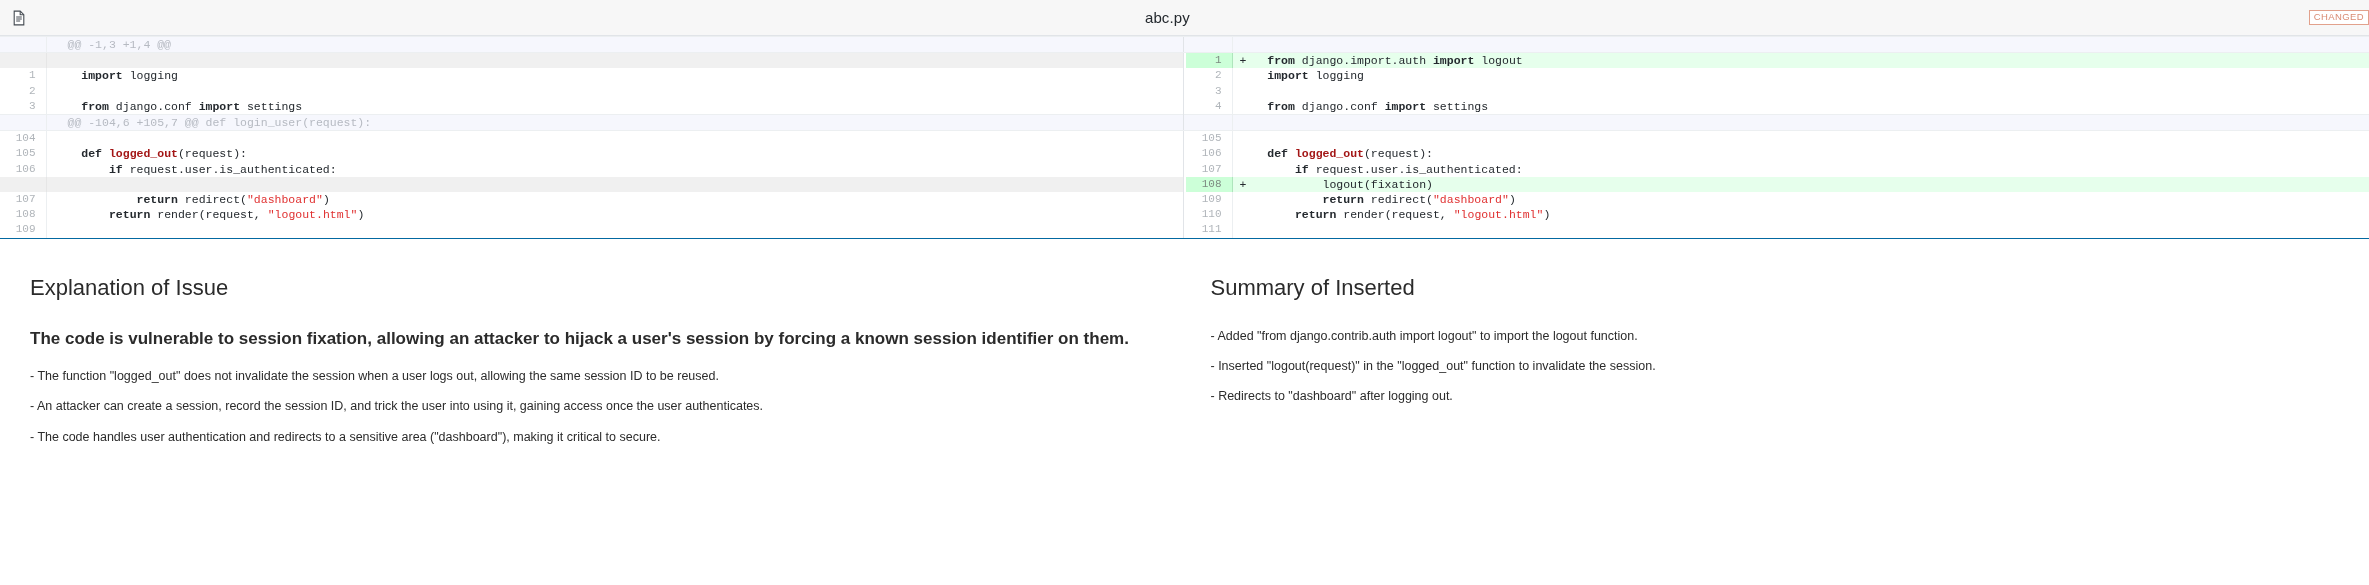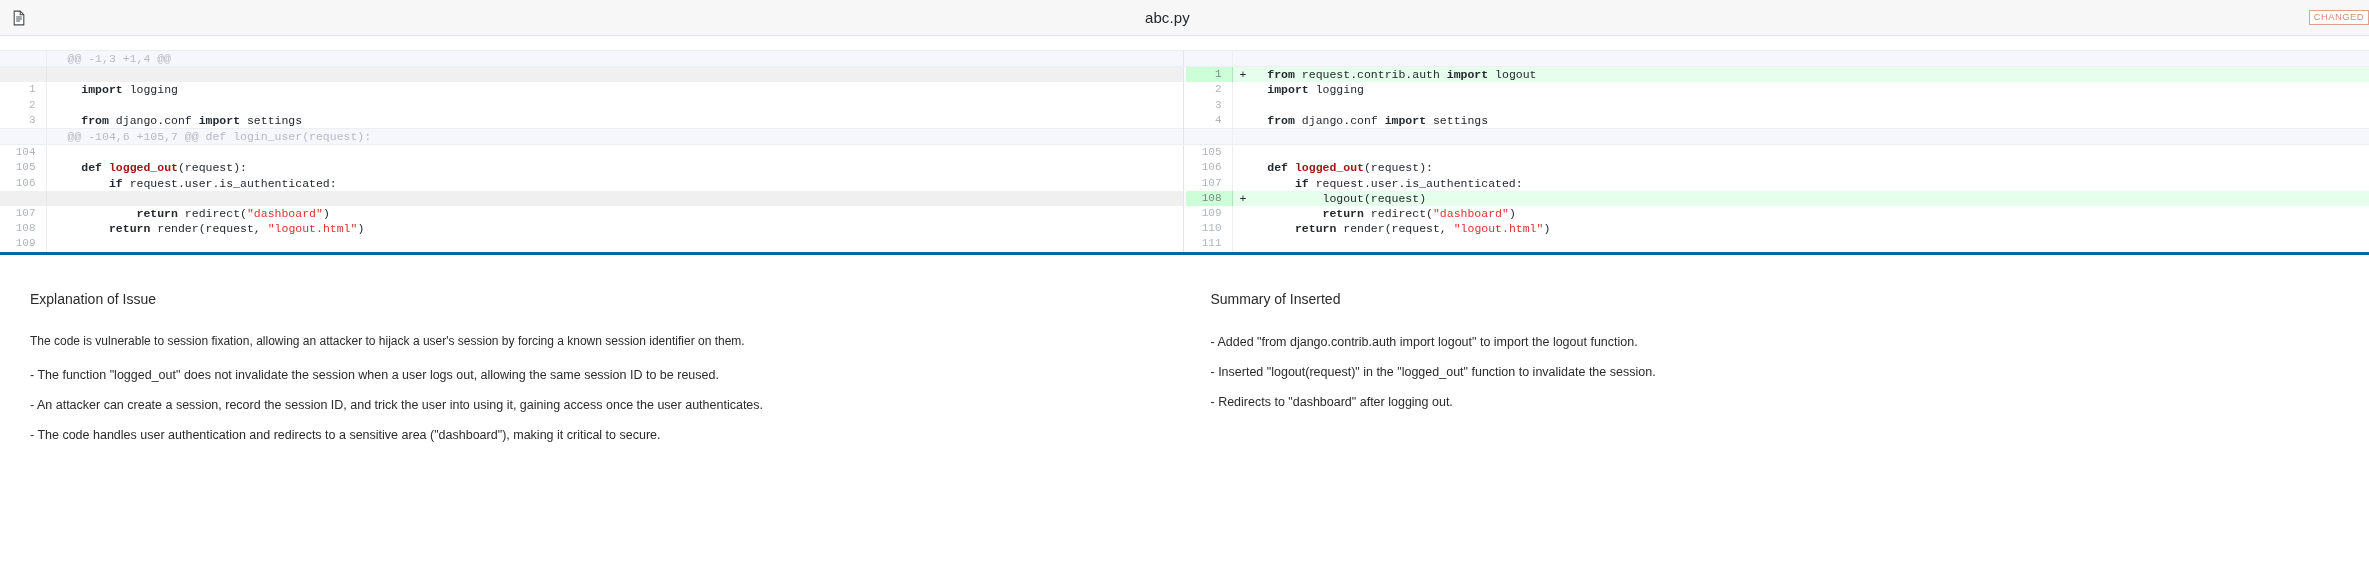--- a/index.html
+++ b/index.html
@@ -36,25 +36,24 @@
     border-radius: 0;
     padding: 1px 4px 2px 4px;
     line-height: 1;
     background: #fff;
     font-family: "Liberation Sans", sans-serif;
   }
 
   
   .diff {
     width: 100%;
-    border-bottom: 3px solid #0369a1;
+    border-bottom: 1px solid #0369a1;
     background: #fff;
     font-family: "Liberation Mono", "DejaVu Sans Mono", monospace;
     font-size: 11.5px;
-    margin-top: 14px;
   }
   .diff-table { width: 100%; border-collapse: collapse; table-layout: fixed; }
   .diff-table col.c-ln   { width: 46px; }
   .diff-table col.c-code { width: auto; }
   .diff-table col.c-gap  { width: 3px; }
 
   .diff-table tr { height: 15.2px; }
   .diff-table td {
     padding: 0;
     vertical-align: top;
@@ -109,31 +108,32 @@
     display: flex;
     padding: 36px 0 0 0;
     background: #fff;
   }
   .col {
     flex: 1 1 50%;
     padding: 0 30px 0 30px;
   }
   .col.right { padding-left: 26px; }
   .sec-title {
-    font-size: 14px;
+    font-size: 22px;
     color: #2b2b2b;
     font-weight: normal;
     margin: 0 0 26px 0;
     font-family: "Liberation Sans", sans-serif;
   }
   .sec-lead {
-    font-size: 12px;
+    font-size: 17px;
     color: #2b2b2b;
     margin: 0 0 16px 0;
     line-height: 1.45;
+    font-weight: bold;
   }
   .bullet {
     font-size: 12.5px;
     color: #2b2b2b;
     margin: 0 0 12px 0;
     line-height: 1.45;
   }
 </style>
 </head>
 <body>
@@ -165,21 +165,21 @@
           <td class="hunktext">@@ -1,3 +1,4 @@</td>
           <td class="gap"></td>
           <td class="ln"></td>
           <td class="hunktext"></td>
         </tr>
         <tr>
           <td class="ln x" style="background: rgb(240, 240, 240); border-right: 1px solid rgb(230, 230, 230); color: transparent;"></td>
           <td class="code" style="background: rgb(240, 240, 240);"><span class="marker"></span></td>
           <td class="gap"></td>
           <td class="ln" style="background: rgb(204, 255, 216); border-right: 1px solid rgb(174, 229, 188); color: rgb(125, 138, 129);">1</td>
-          <td class="code" style="background: rgb(230, 255, 236);"><span class="marker">+</span><span class="pl">  </span><span class="kw">from</span><span class="pl"> request.contrib.auth </span><span class="kw">import</span><span class="pl"> logout</span></td>
+          <td class="code" style="background: rgb(230, 255, 236);"><span class="marker">+</span><span class="pl">  </span><span class="kw">from</span><span class="pl"> django.import.auth </span><span class="kw">import</span><span class="pl"> logout</span></td>
         </tr>
         <tr>
           <td class="ln">1</td>
           <td class="code"><span class="marker"></span><span class="pl">  </span><span class="kw">import</span><span class="pl"> logging</span></td>
           <td class="gap"></td>
           <td class="ln">2</td>
           <td class="code"><span class="marker"></span><span class="pl">  </span><span class="kw">import</span><span class="pl"> logging</span></td>
         </tr>
         <tr>
           <td class="ln">2</td>
@@ -221,21 +221,21 @@
           <td class="code"><span class="marker"></span><span class="pl">      </span><span class="kw">if</span><span class="pl"> request.user.is_authenticated:</span></td>
           <td class="gap"></td>
           <td class="ln">107</td>
           <td class="code"><span class="marker"></span><span class="pl">      </span><span class="kw">if</span><span class="pl"> request.user.is_authenticated:</span></td>
         </tr>
         <tr>
           <td class="ln x" style="background: rgb(240, 240, 240); border-right: 1px solid rgb(230, 230, 230); color: transparent;"></td>
           <td class="code" style="background: rgb(240, 240, 240);"><span class="marker"></span></td>
           <td class="gap"></td>
           <td class="ln" style="background: rgb(204, 255, 216); border-right: 1px solid rgb(174, 229, 188); color: rgb(125, 138, 129);">108</td>
-          <td class="code" style="background: rgb(230, 255, 236);"><span class="marker">+</span><span class="pl">          logout(request)</span></td>
+          <td class="code" style="background: rgb(230, 255, 236);"><span class="marker">+</span><span class="pl">          logout(fixation)</span></td>
         </tr>
         <tr>
           <td class="ln">107</td>
           <td class="code"><span class="marker"></span><span class="pl">          </span><span class="kw">return</span><span class="pl"> redirect(</span><span class="str">"dashboard"</span><span class="pl">)</span></td>
           <td class="gap"></td>
           <td class="ln">109</td>
           <td class="code"><span class="marker"></span><span class="pl">          </span><span class="kw">return</span><span class="pl"> redirect(</span><span class="str">"dashboard"</span><span class="pl">)</span></td>
         </tr>
         <tr>
           <td class="ln">108</td>

